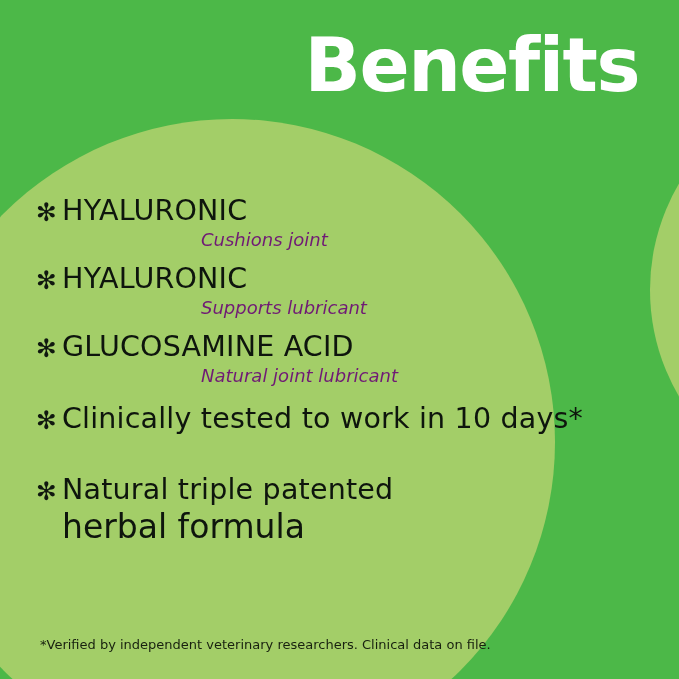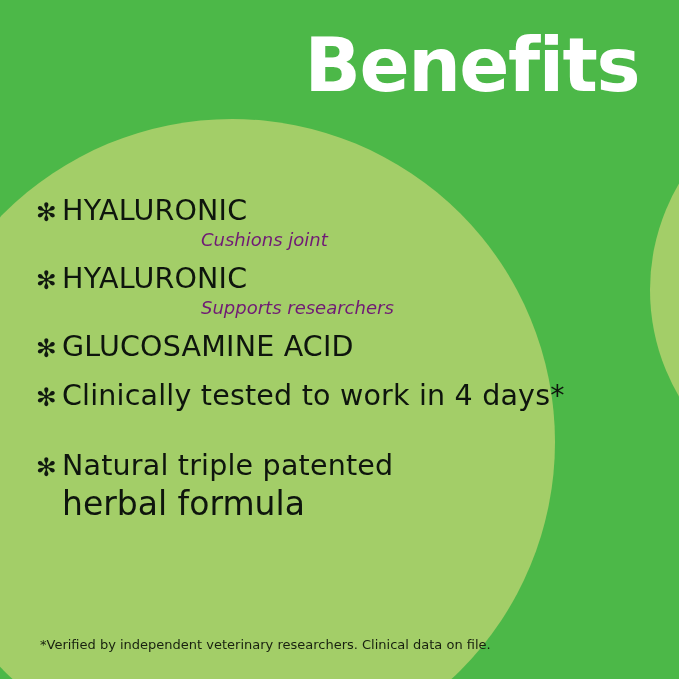--- a/index.html
+++ b/index.html
@@ -142,34 +142,35 @@
         <span class="benefit-title">HYALURONIC</span>
       </div>
       <span class="benefit-sub">Cushions joint</span>
     </li>
 
     <li class="benefit-item i1 sub-wide">
       <div class="benefit-row">
         <span class="bullet-icon">✻</span>
         <span class="benefit-title">HYALURONIC</span>
       </div>
-      <span class="benefit-sub">Supports researchers</span>
+      <span class="benefit-sub">Supports lubricant</span>
     </li>
 
     <li class="benefit-item i2 sub-wide">
       <div class="benefit-row">
         <span class="bullet-icon">✻</span>
         <span class="benefit-title">GLUCOSAMINE ACID</span>
       </div>
+      <span class="benefit-sub">Natural joint lubricant</span>
     </li>
 
     <li class="benefit-item i3">
       <div class="benefit-row">
         <span class="bullet-icon">✻</span>
-        <span class="benefit-title">Clinically tested to work in 4 days*</span>
+        <span class="benefit-title">Clinically tested to work in 10 days*</span>
       </div>
     </li>
 
     <li class="benefit-item i4">
       <div class="benefit-row">
         <span class="bullet-icon">✻</span>
         <span class="benefit-title">Natural triple patented</span>
       </div>
       <span class="benefit-line2">herbal formula</span>
     </li>

